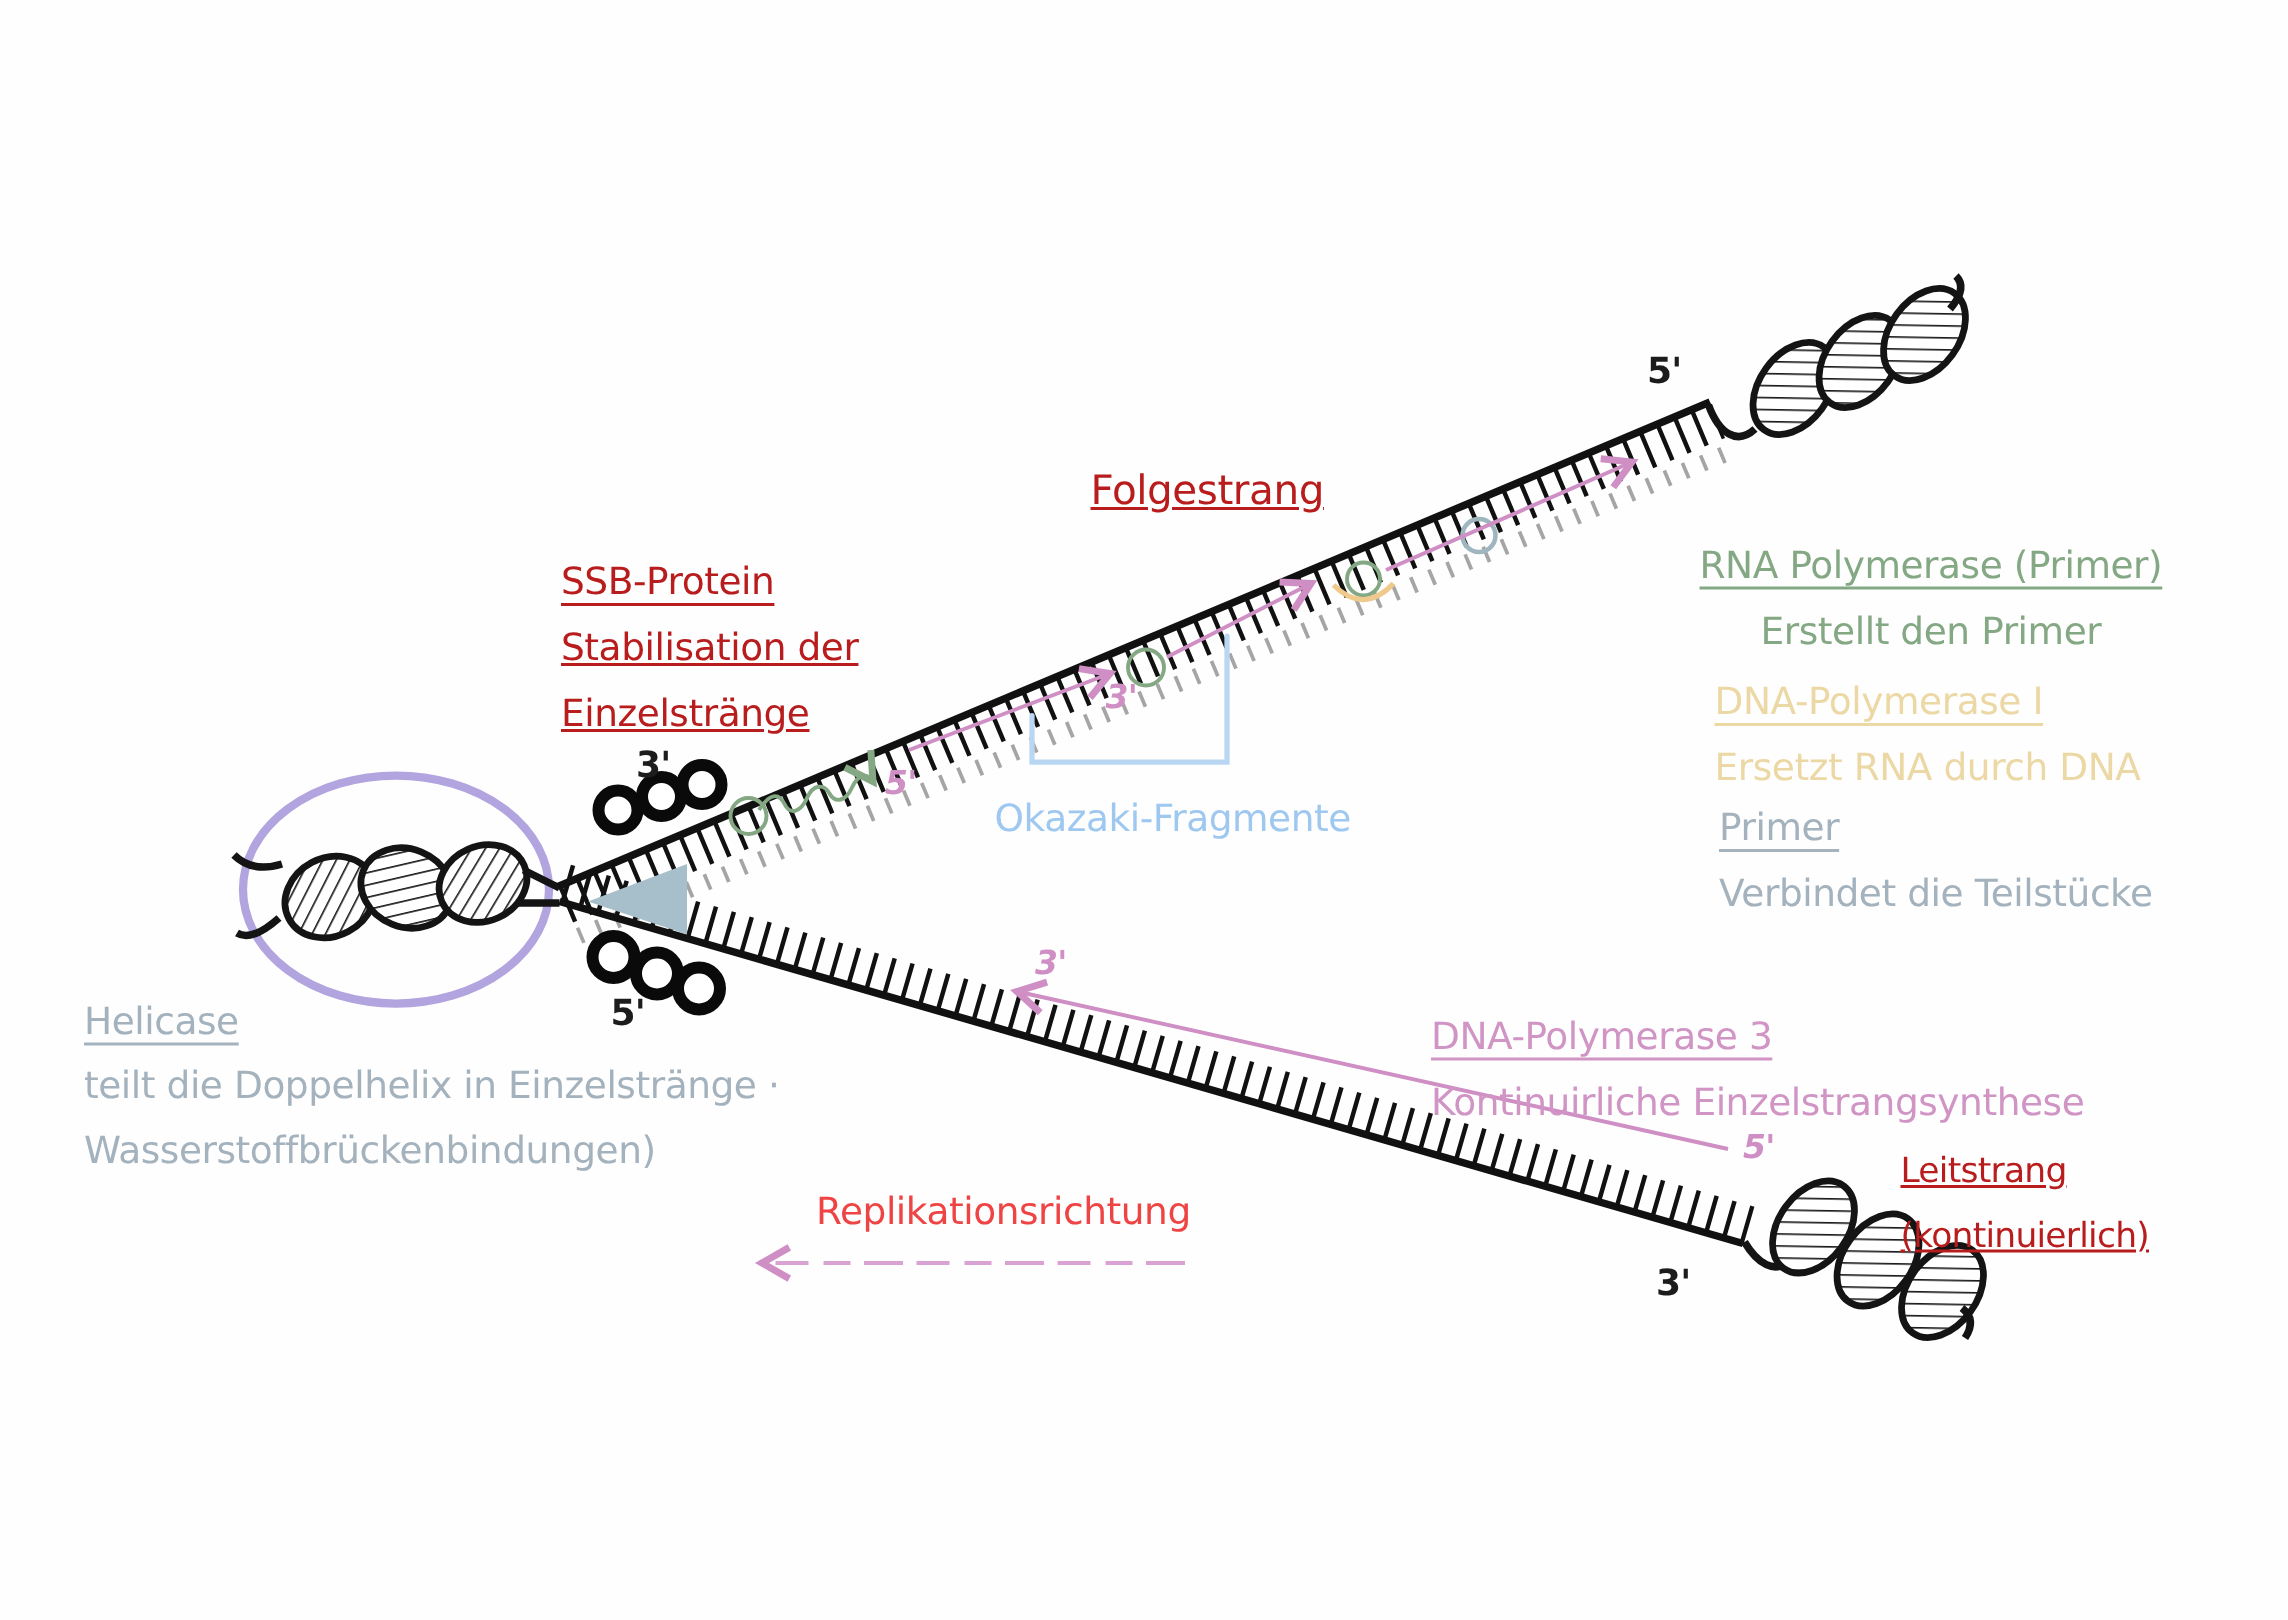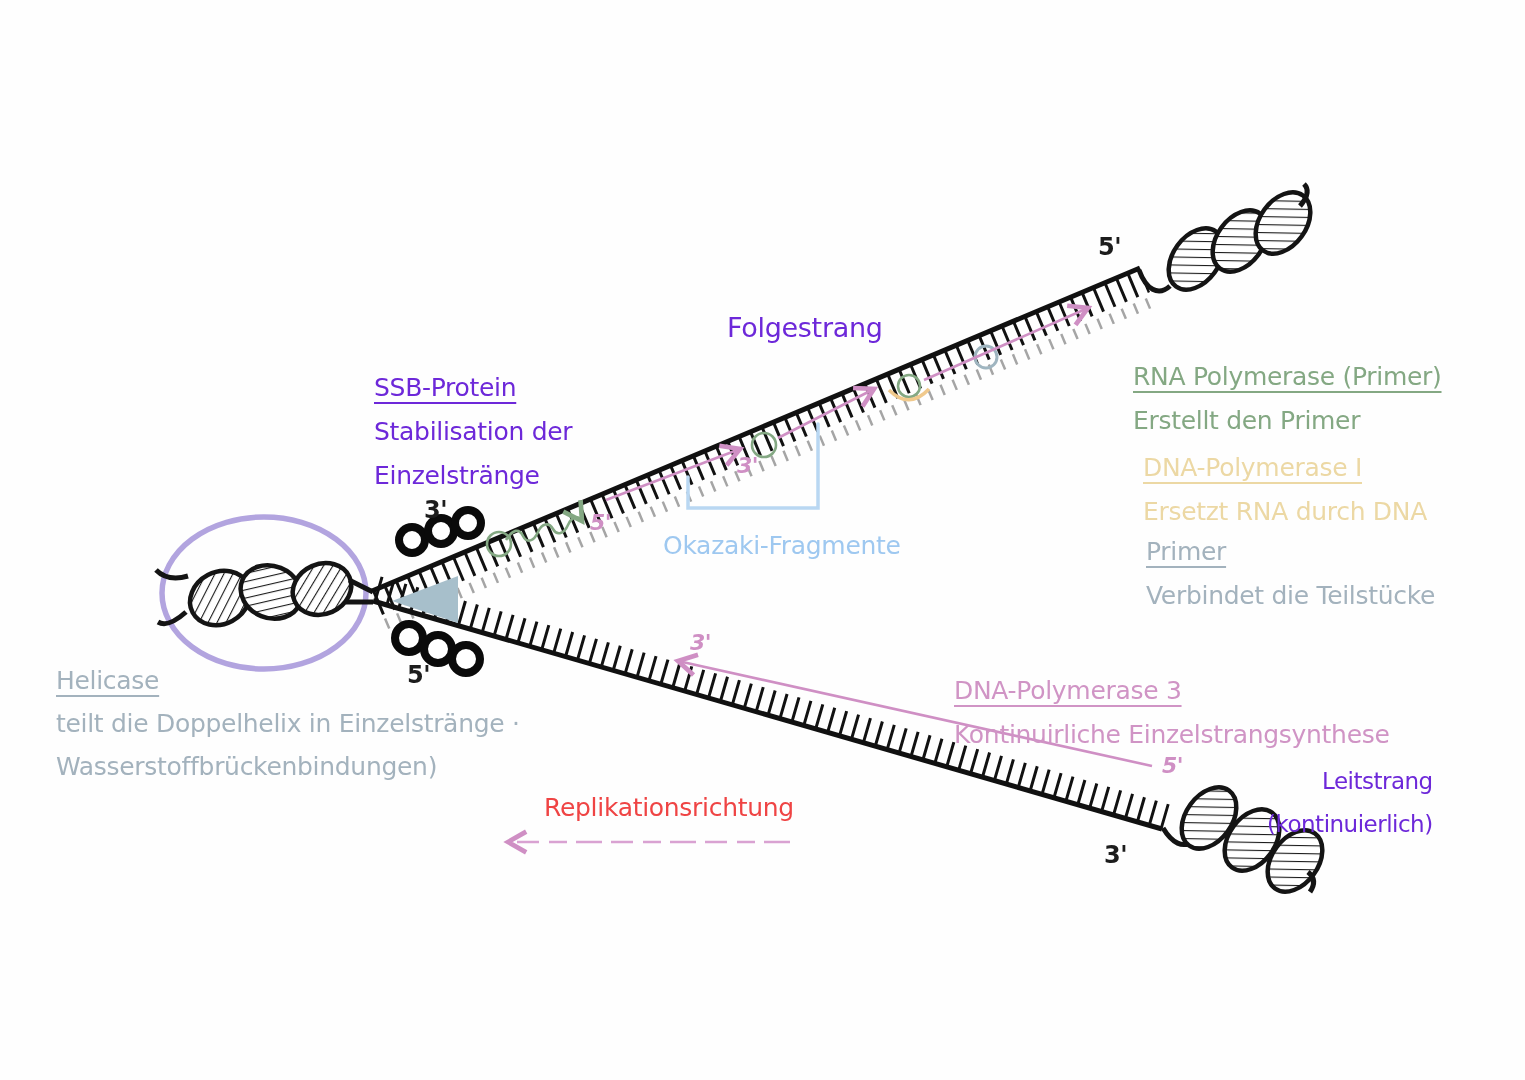--- a/index.html
+++ b/index.html
@@ -7,26 +7,26 @@
   .canvas {
     position:relative; width:1525px; height:1080px;
     background:#fefefe; overflow:hidden;
     font-family:"DejaVu Sans", sans-serif;
     color:#1c1c1c;
   }
   svg.art { position:absolute; left:0; top:0; }
   .lbl { position:absolute; white-space:nowrap; letter-spacing:-0.3px; font-size:25px; line-height:44px; }
   .lbl .ttl { text-decoration:underline; text-underline-offset:6px; text-decoration-thickness:2px; display:inline-block; }
   .c-purple { color:#9e92cf; }
-  .c-green  { color:#84a883; }
+  .c-green  { color:#84a883;text-align:center; }
   .c-tan    { color:#ecd8a4; }
   .c-gray   { color:#a3b2bd; }
   .c-pink   { color:#d094c5; }
   .c-lblue  { color:#9ec8f0; }
-  .c-black  { color:#6d28d9; }
+  .c-black  { color:#b91c1c;text-decoration:underline; }
   .prime { position:absolute; font-size:24px; font-weight:700; color:#1c1c1c; letter-spacing:-0.5px; }
   .prime.pk { color:#cf8fc4; font-weight:600; font-style:italic; font-size:22px; }
   .leitstrang-block { font-size:23px; letter-spacing:-0.5px; line-height:43px; }
   .helicase-block { line-height:43px; }
 </style>
 </head>
 <body>
 
 <div class="canvas">
 
@@ -151,21 +151,21 @@
   <div class="lbl c-gray helicase-block" style="left:56px; top:659px;">
     <div class="ttl">Helicase</div>
     <div>teilt die Doppelhelix in Einzelstränge ·</div>
     <div>Wasserstoffbrückenbindungen)</div>
   </div>
 
   <div class="lbl c-lblue" style="left:663px; top:524px;">Okazaki-Fragmente</div>
 
   <div class="lbl c-pink" style="left:544px; top:786px; color:#ef4444;">Replikationsrichtung</div>
 
-  <div class="lbl c-black leitstrang-block" style="left:1267px; top:760px;text-align:right;">
+  <div class="lbl c-black leitstrang-block" style="left:1267px; top:760px;">
     <div>Leitstrang</div>
     <div>(kontinuierlich)</div>
   </div>
 
   <div class="prime" style="left:424px; top:496px;">3'</div>
   <div class="prime" style="left:407px; top:661px;">5'</div>
   <div class="prime" style="left:1098px; top:233px;">5'</div>
   <div class="prime" style="left:1104px; top:841px;">3'</div>
   <div class="prime pk" style="left:590px; top:510px;">5'</div>
   <div class="prime pk" style="left:737px; top:453px;">3'</div>

